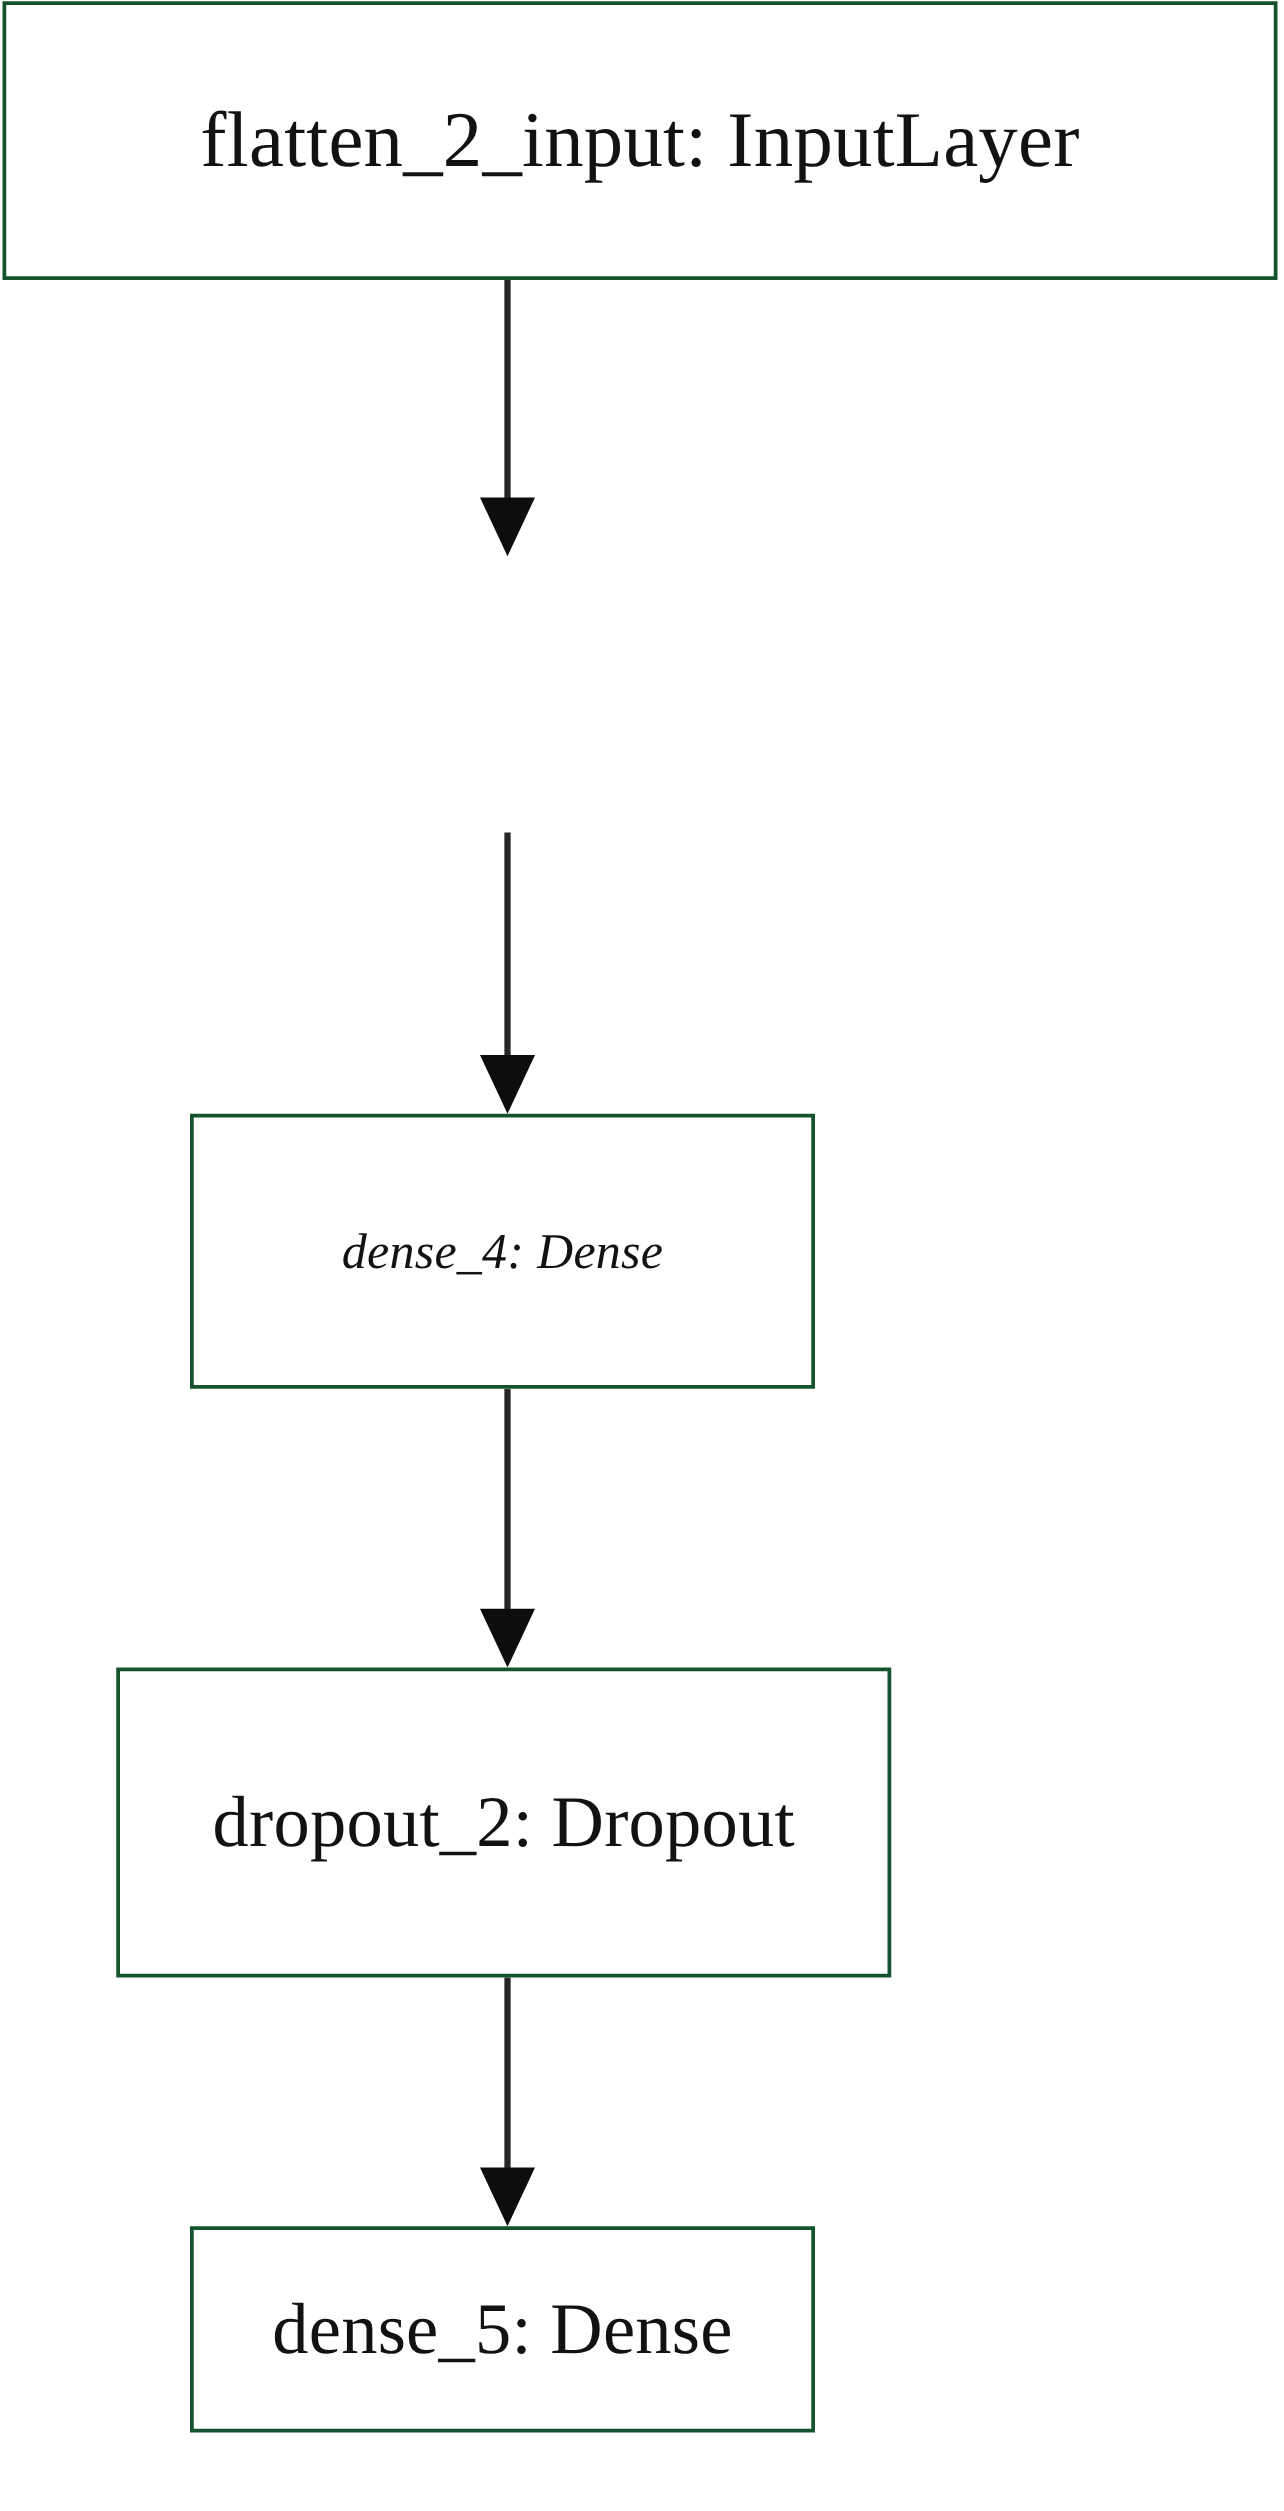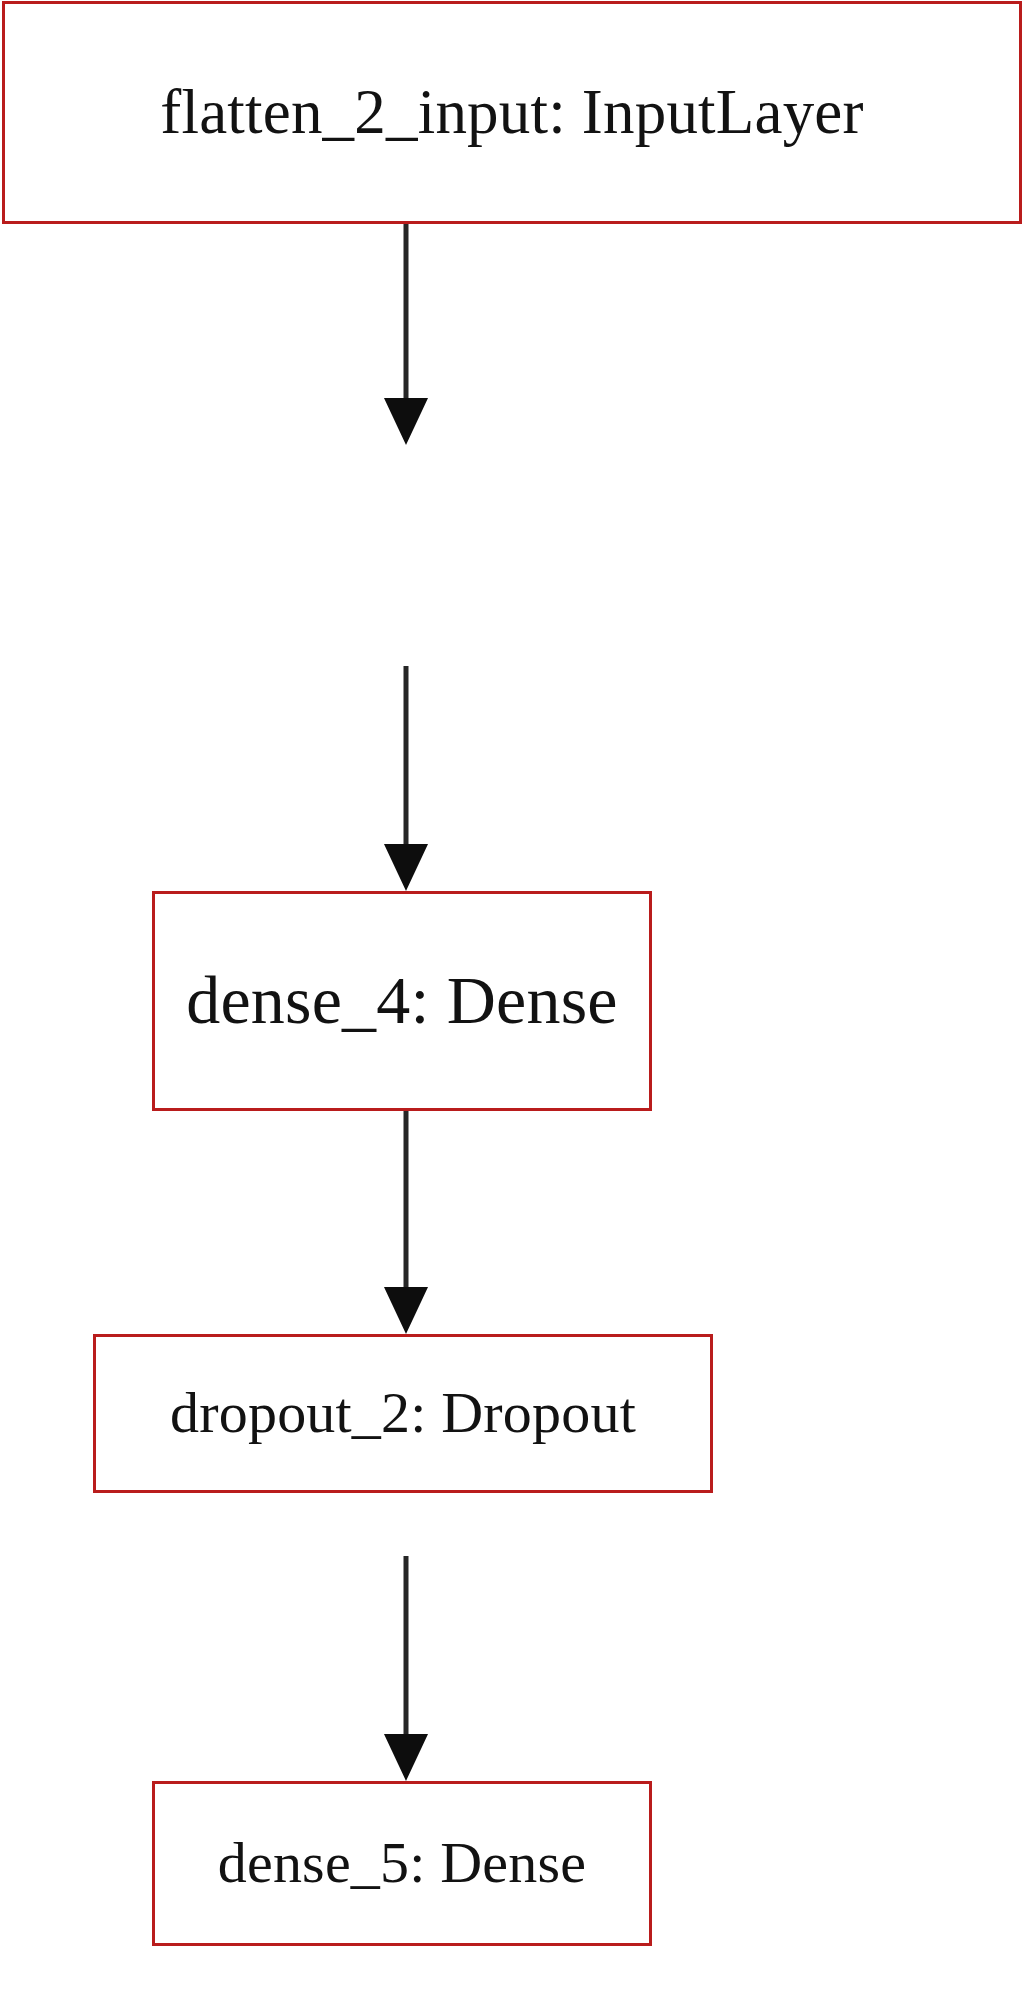--- a/index.html
+++ b/index.html
@@ -14,21 +14,21 @@
   #graph-canvas {
     position: relative;
     width: 1027px;
     height: 2009px;
     background: #ffffff;
     overflow: hidden;
   }
   .node-box {
     position: absolute;
     box-sizing: border-box;
-    border: 3px solid #b91c1c;
+    border: 3px solid #14532d;
     background: #ffffff;
     display: flex;
     align-items: center;
     justify-content: center;
     text-align: center;
   }
   .node-label {
     font-family: "Liberation Serif", "DejaVu Serif", serif;
     color: #121212;
     line-height: 1.05;
@@ -36,23 +36,23 @@
     letter-spacing: 0.2px;
   }
   
   #node-0 { left: 2px;   top: 1px;    width: 1020px; height: 223px; }
   #node-0 .node-label { font-size: 63px; }
 
   #node-1 { left: 171px; top: 446px;  width: 672px;  height: 220px; }
   #node-1 .node-label { font-size: 58px; }
 
   #node-2 { left: 152px; top: 891px;  width: 500px;  height: 220px; }
-  #node-2 .node-label { font-size: 68px; }
+  #node-2 .node-label { font-size: 40px; font-style: italic; }
 
-  #node-3 { left: 93px;  top: 1334px; width: 620px;  height: 159px; }
+  #node-3 { left: 93px;  top: 1334px; width: 620px;  height: 248px; }
   #node-3 .node-label { font-size: 58px; }
 
   #node-4 { left: 152px; top: 1781px; width: 500px;  height: 165px; }
   #node-4 .node-label { font-size: 58px; }
 
   
   .edge {
     position: absolute;
     left: 0;
     top: 0;

